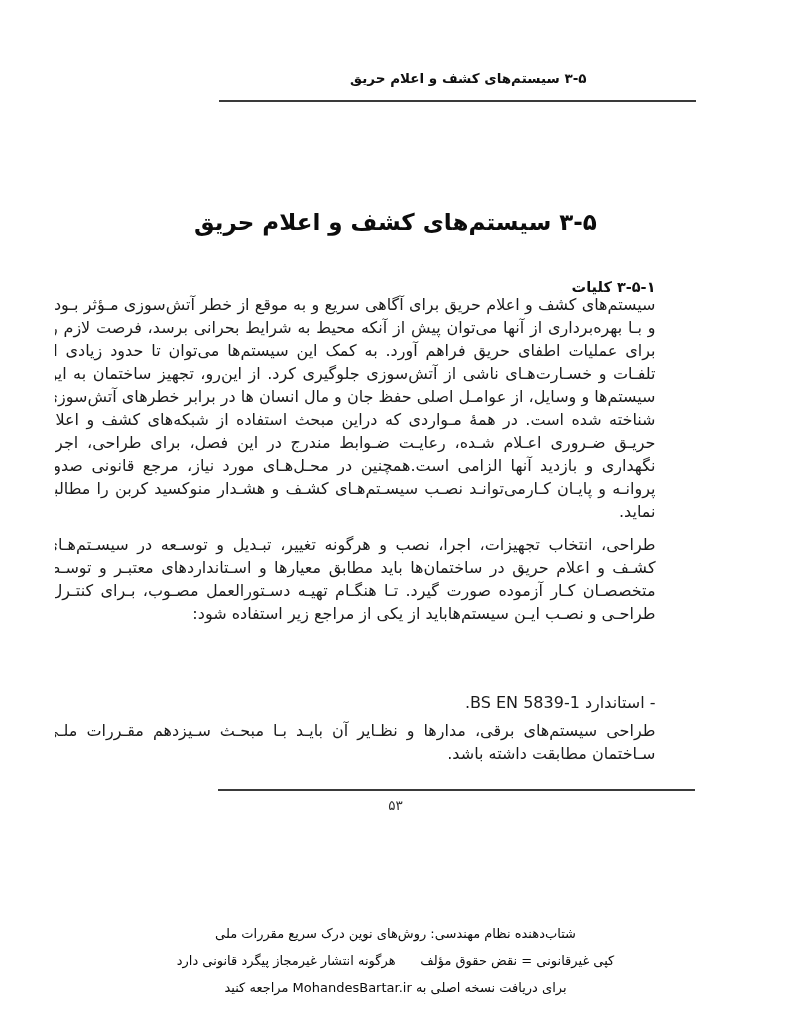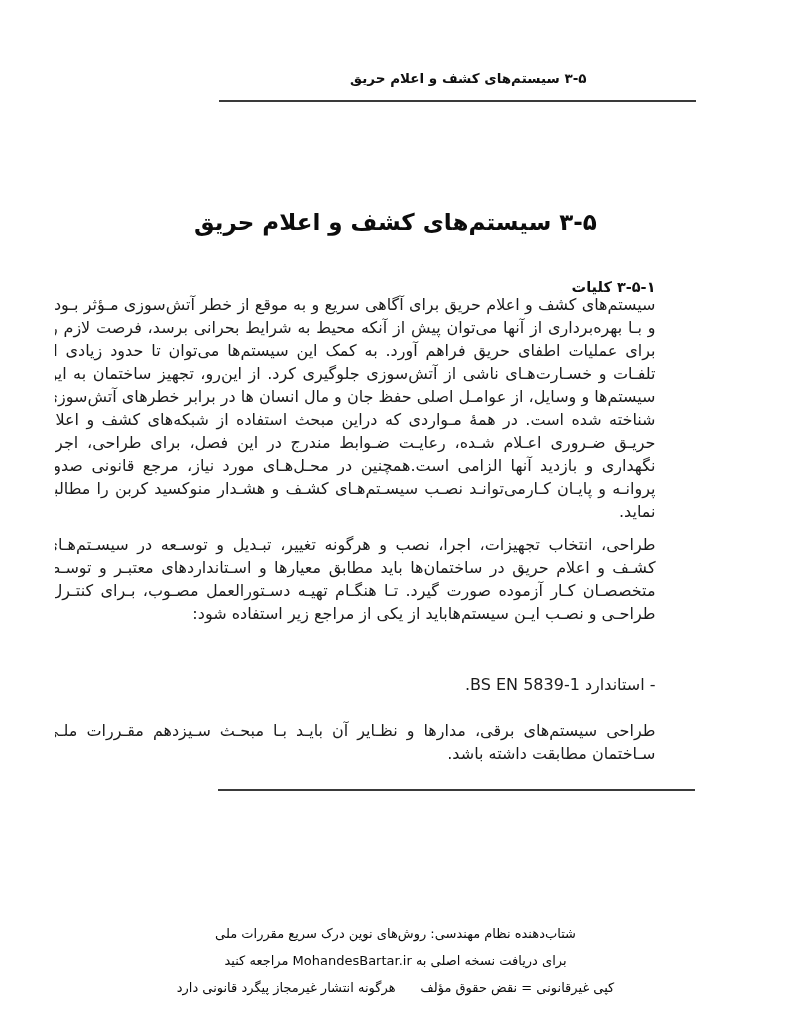--- a/index.html
+++ b/index.html
@@ -59,21 +59,21 @@
     width: 610px;
     font-size: 16px;
     line-height: 23px;
     text-align: justify;
     color: #1c1c1c;
   }
   .para-1 { top: 293px; }
   .para-2 { top: 533px; }
   .std-1  { top: 607px; }
   .std-2  { top: 661px; }
-  .std-3  { top: 673px; }
+  .std-3  { top: 691px; }
   .closing { top: 719px; }
   .footer-rule {
     position: absolute;
     top: 789px;
     left: 163px;
     width: 477px;
     height: 2px;
     background: #3a3a3a;
   }
   .page-number {
@@ -117,20 +117,21 @@
   <p class="body-block para-2">طراحی، انتخاب تجهیزات، اجرا، نصب و هرگونه تغییر، تبـدیل و توسـعه در سیسـتم‌هـای کشـف و اعلام حریق در ساختمان‌ها باید مطابق معیارها و اسـتانداردهای معتبـر و توسـط متخصصـان کـار آزموده صورت گیرد. تـا هنگـام تهیـه دسـتورالعمل مصـوب، بـرای کنتـرل، طراحـی و نصـب ایـن سیستم‌هاباید از یکی از مراجع زیر استفاده شود:</p>
 
 
 
   <p class="body-block std-3">- استاندارد BS EN 5839-1.</p>
 
   <p class="body-block closing">طراحی سیستم‌های برقی، مدارها و نظـایر آن بایـد بـا مبحـث سـیزدهم مقـررات ملـی سـاختمان مطابقت داشته باشد.</p>
 
   <div class="footer-rule"></div>
 
+  <div class="page-number">۵۳</div>
 
   <div class="promo-block">
     <div class="promo-line">شتاب‌دهنده نظام مهندسی: روش‌های نوین درک سریع مقررات ملی</div>
+    <div class="promo-line">کپی غیرقانونی = نقض حقوق مؤلف      هرگونه انتشار غیرمجاز پیگرد قانونی دارد</div>
     <div class="promo-line">برای دریافت نسخه اصلی به MohandesBartar.ir مراجعه کنید</div>
-    <div class="promo-line">کپی غیرقانونی = نقض حقوق مؤلف      هرگونه انتشار غیرمجاز پیگرد قانونی دارد</div>
   </div>
 
 </div>
 
 </body></html>

